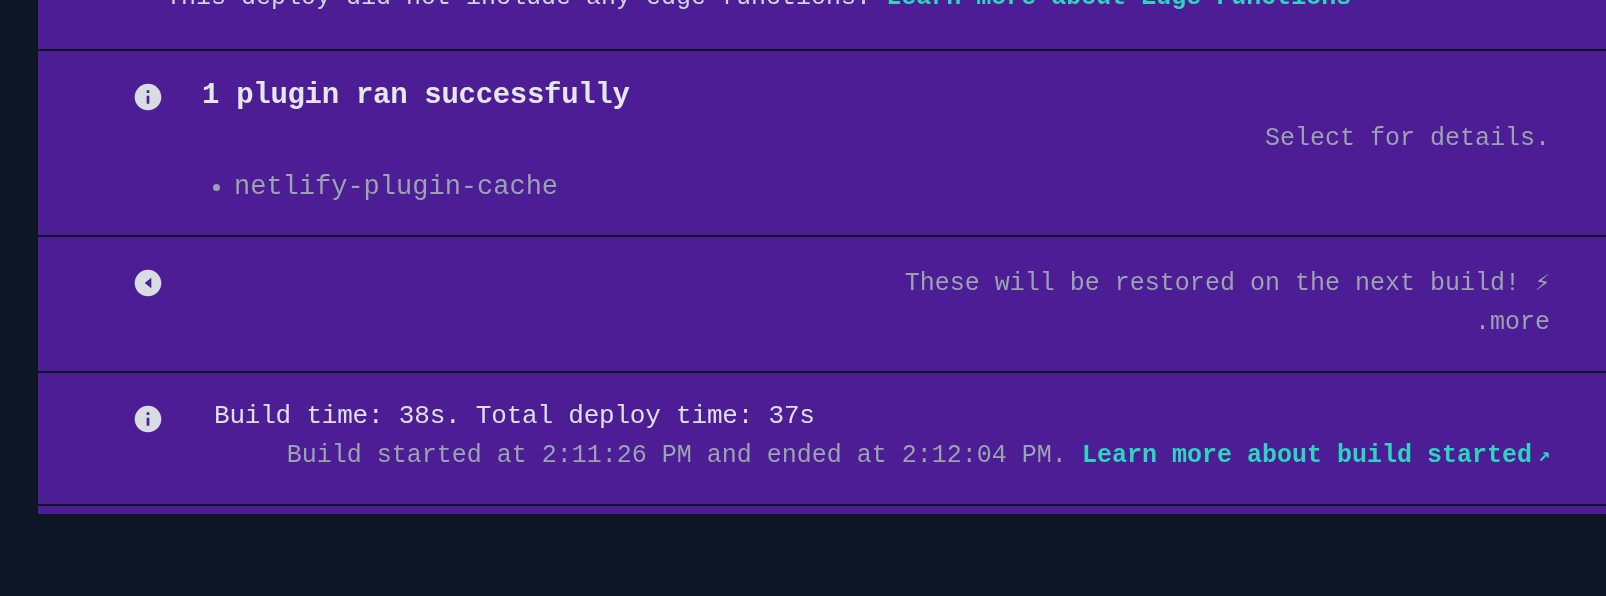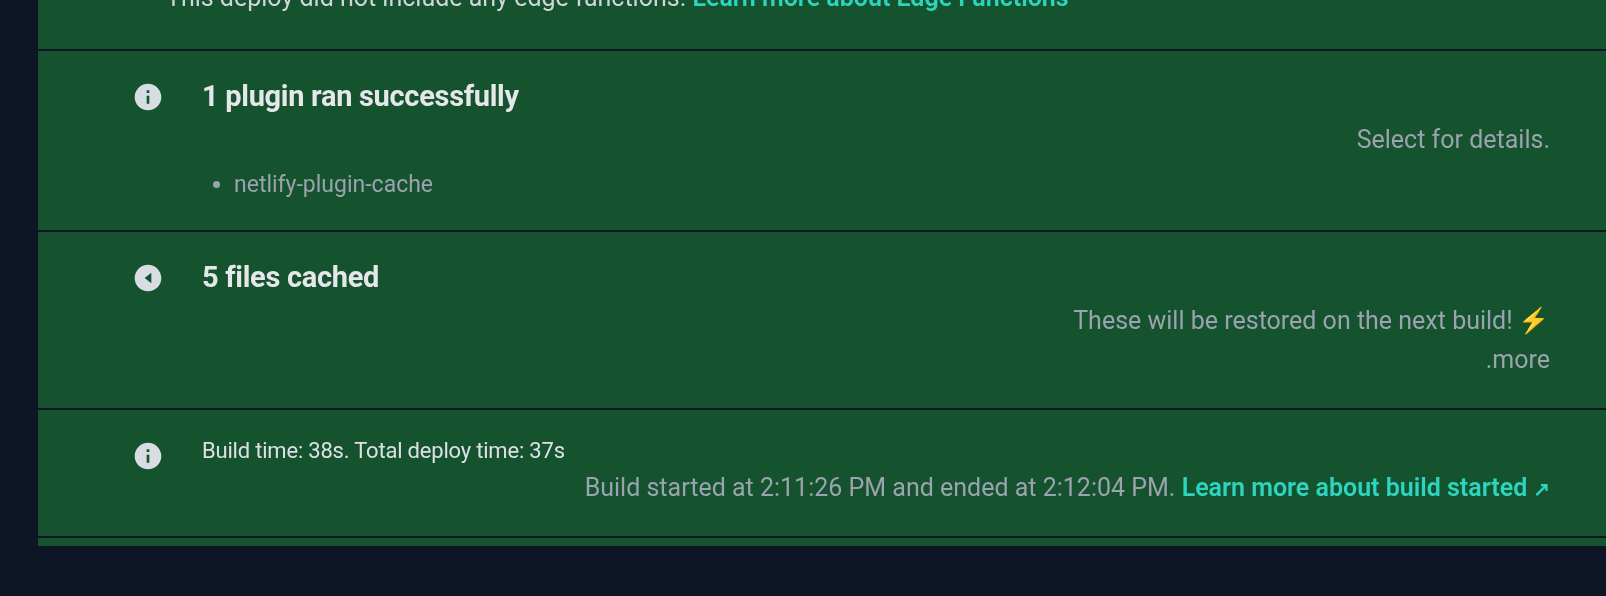--- a/index.html
+++ b/index.html
@@ -10,21 +10,22 @@
     body {
       background: #0e1525;
       font-family: -apple-system, BlinkMacSystemFont, "Segoe UI", Roboto, Helvetica, Arial, sans-serif;
       color: #9ca3af;
       width: 1606px;
       height: 596px;
       overflow: hidden;
     }
     .container {
       margin-left: 38px;
-      background: #14532d;
+      background: #4c1d95;
+      font-family: Liberation Mono, monospace;
     }
     .partial-top {
       padding: 0 0 14px 128px;
       font-size: 25px;
       line-height: 1.4;
       position: relative;
       top: -20px;
     }
     .partial-top .obscured-text {
       color: #d1d5db;
@@ -60,32 +61,33 @@
       margin-bottom: 8px;
       letter-spacing: -0.3px;
     }
     .subheading {
       font-size: 25px;
       color: #9ba2b0;
       line-height: 1.55;
       text-align: right;
     }
     .subheading-main {
-      font-size: 22px;
+      font-size: 26px;
       color: #dde0e6;
       margin-bottom: 6px;
       letter-spacing: -0.2px;
+      margin-left: 12px;
     }
     .plugin-list {
       margin-top: 8px;
       padding-left: 32px;
       list-style: disc;
     }
     .plugin-list li {
-      font-size: 23px;
+      font-size: 27px;
       color: #9ba2b0;
       line-height: 1.5;
     }
     .link {
       color: #2dd4bf;
       font-weight: 600;
       text-decoration: none;
       cursor: pointer;
     }
     .link .ext-arrow {
@@ -127,21 +129,20 @@
 
   <div class="section">
     <div class="icon-col">
       <span>
         <svg class="arrow-icon-svg" viewBox="0 0 24 24">
           <path d="M12 2C6.48 2 2 6.48 2 12s4.48 10 10 10 10-4.48 10-10S17.52 2 12 2zm2.5 14l-5-4 5-4v8z"></path>
         </svg>
       </span>
     </div>
     <div class="content-col">
-      <div class="heading">5 files cached</div>
       <div class="subheading">
         <span>These will be restored on the next build! </span><span class="emoji">⚡</span>
       </div>
       <div class="subheading">.more</div>
     </div>
   </div>
 
   <div class="section">
     <div class="icon-col">
       <span>

